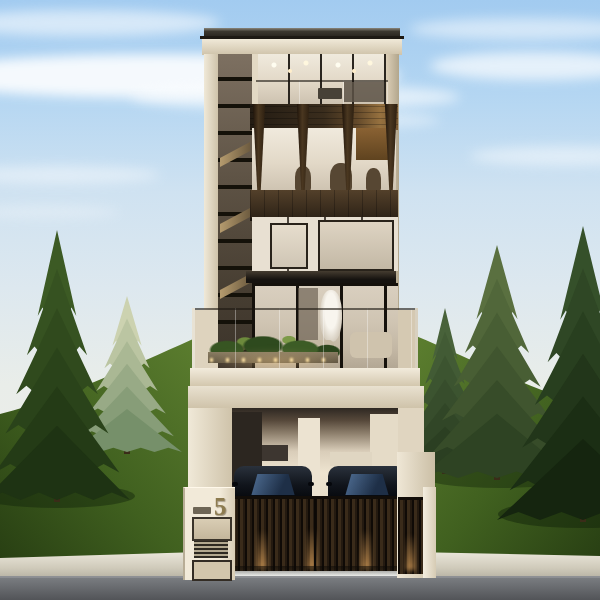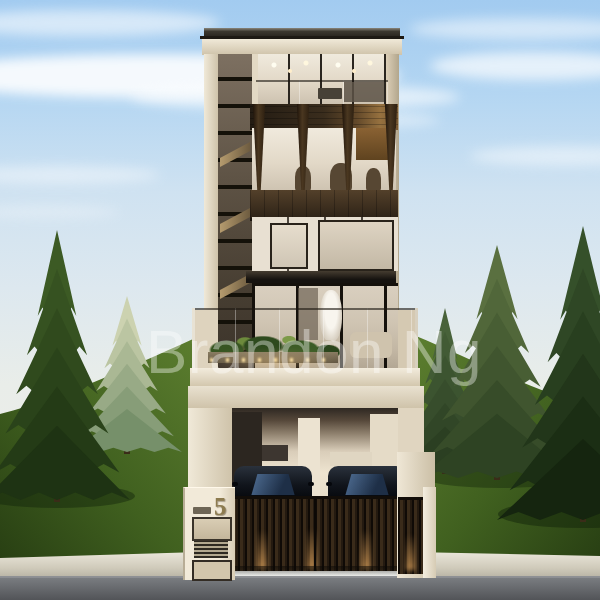--- a/index.html
+++ b/index.html
@@ -299,14 +299,13 @@
            border-radius:1px;"></div>
       <div class="a" id="house-number" style="left:29px;top:6px;">5</div>
       <div class="a" style="left:7px;top:29px;width:36px;height:20px;border:2px solid #3a332a;
            background:linear-gradient(180deg,#d9cdb4,#c4b69c);"></div>
       <div class="a vent" style="left:9px;top:53px;width:34px;height:17px;"></div>
       <div class="a" style="left:7px;top:72px;width:36px;height:17px;border:2px solid #332c24;
            background:#d3c6ac;"></div>
     </div>
   </div>
 
-  <div id="watermark" class="a">Brandon Ng</div>
 </div>
 
 </body></html>

